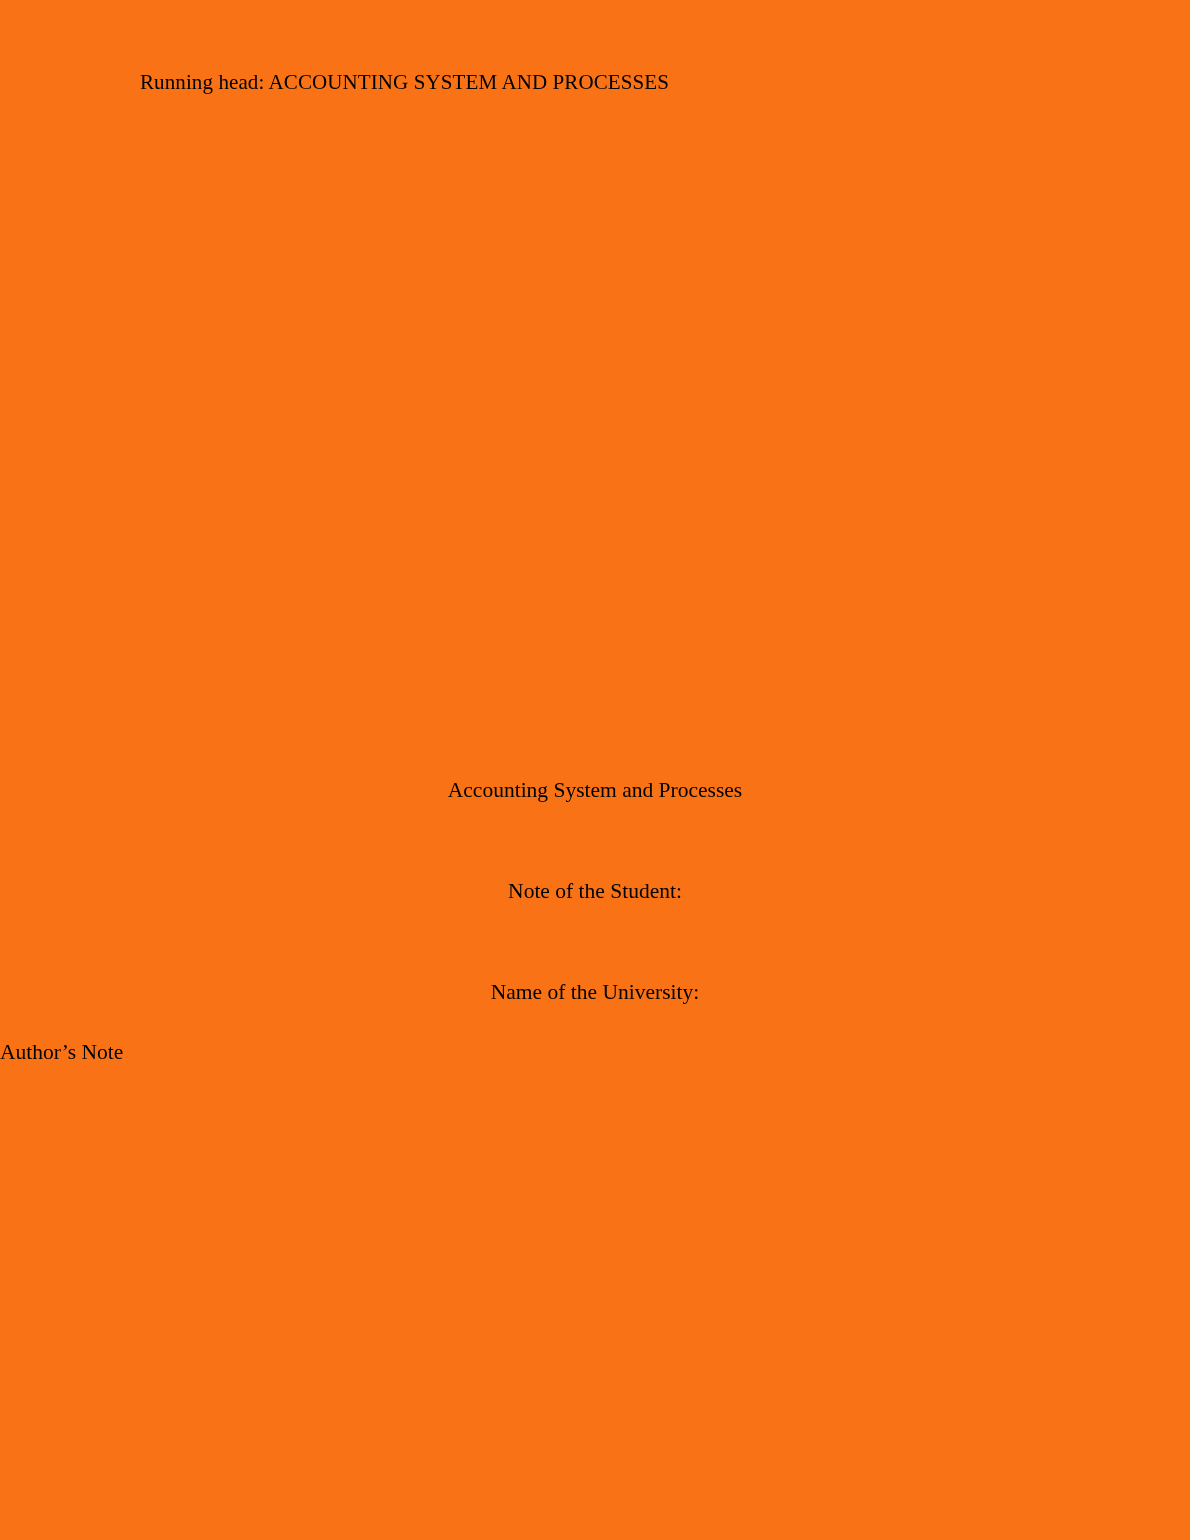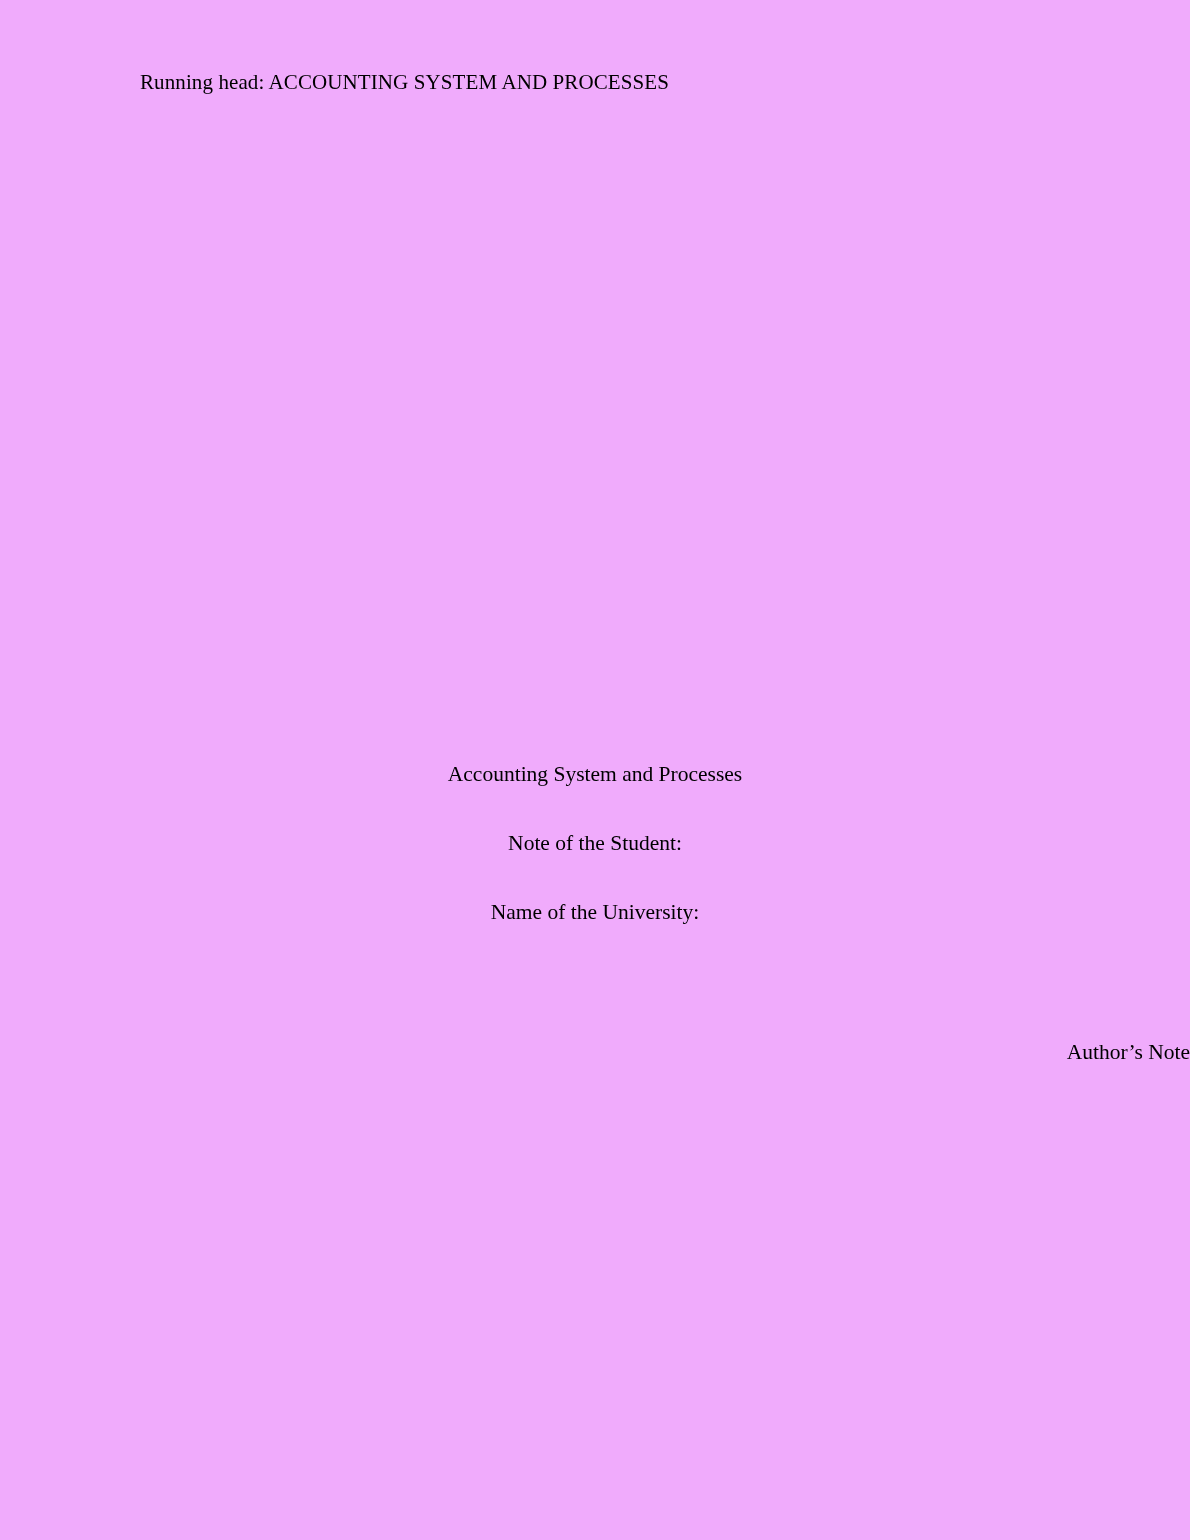--- a/index.html
+++ b/index.html
@@ -13,21 +13,21 @@
     position: relative;
     font-family: "Liberation Serif", "DejaVu Serif", serif;
     color: #000000;
     overflow: hidden;
   }
 
   .page {
     position: relative;
     width: 1190px;
     height: 1540px;
-    background: #f0abfc;
+    background: #f97316;
   }
 
   .running-head {
     position: absolute;
     left: 140px;
     top: 68px;
     font-size: 21px;
     line-height: 28px;
     white-space: nowrap;
     letter-spacing: 0.1px;
@@ -37,33 +37,33 @@
     position: absolute;
     left: 0;
     right: 0;
     top: 760px;
     text-align: center;
   }
 
   .title-block .line {
     font-size: 21.5px;
     line-height: 28px;
-    margin: 0;
+    margin: 16px;
   }
 
   .spacer-line {
     height: 41px;
   }
 
   .authors-note-block {
     position: absolute;
     left: 0;
-    right: 0;
+    right: 12px;
     top: 1038px;
-    text-align: right;
+    text-align: left;
   }
 
   .authors-note-block .line {
     font-size: 21.5px;
     line-height: 28px;
     margin: 0;
   }
 </style>
 </head>
 <body>

